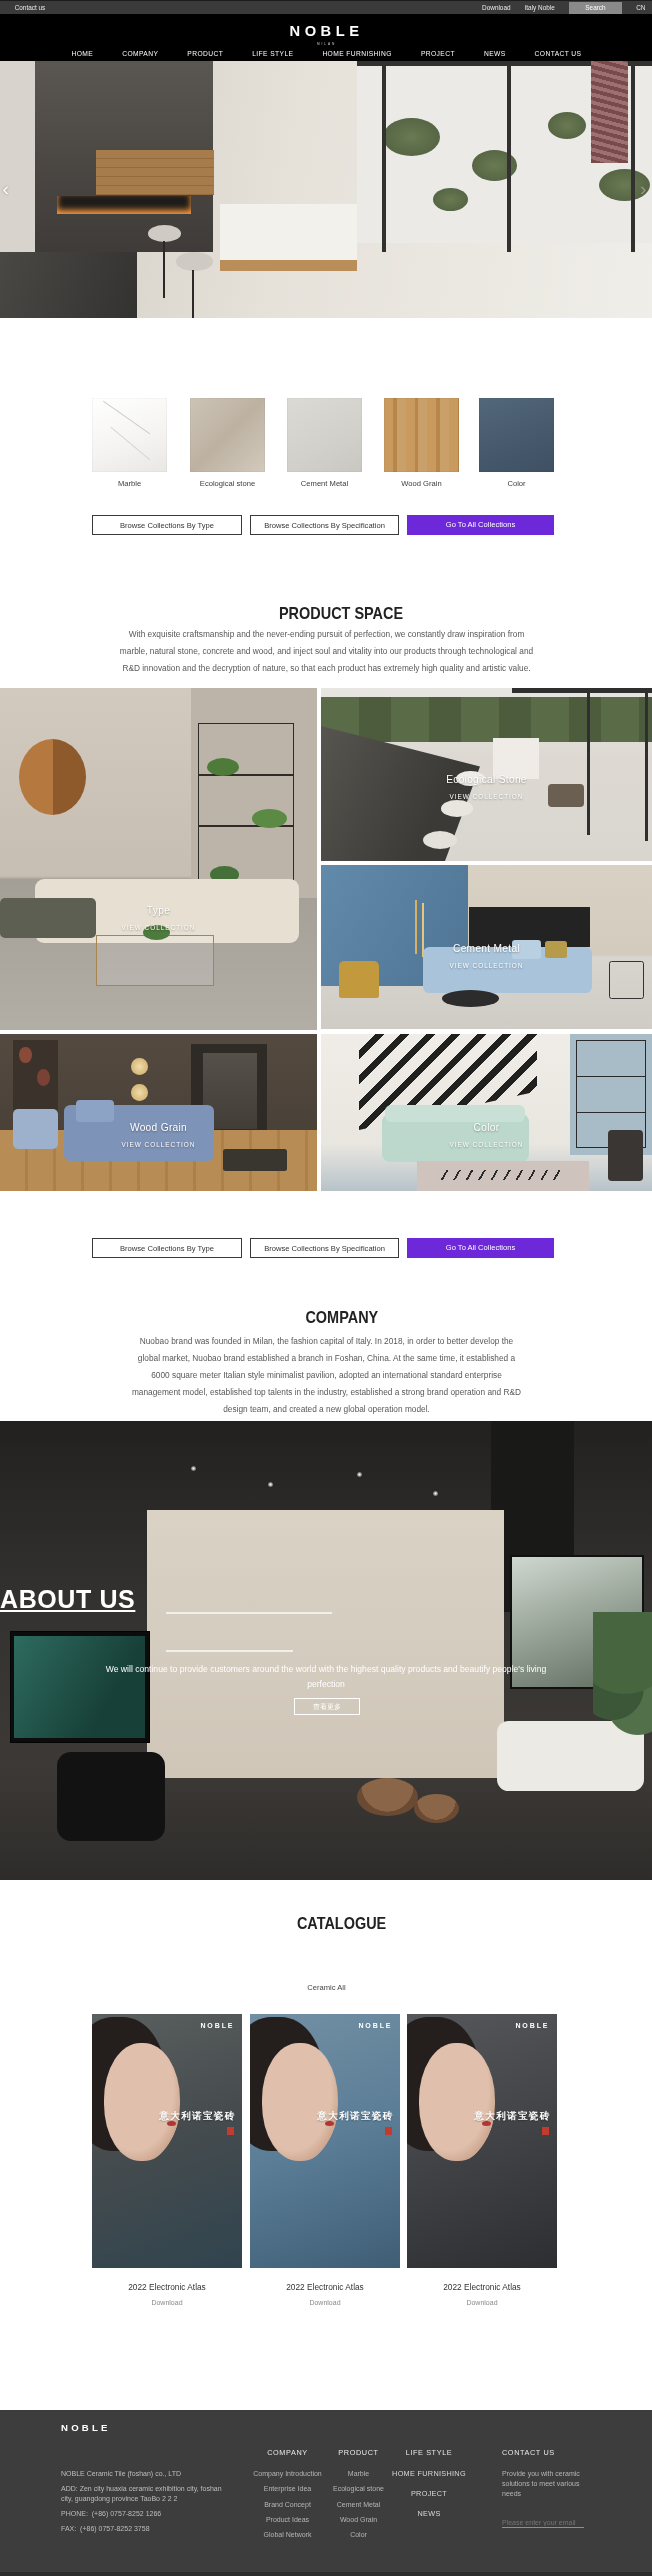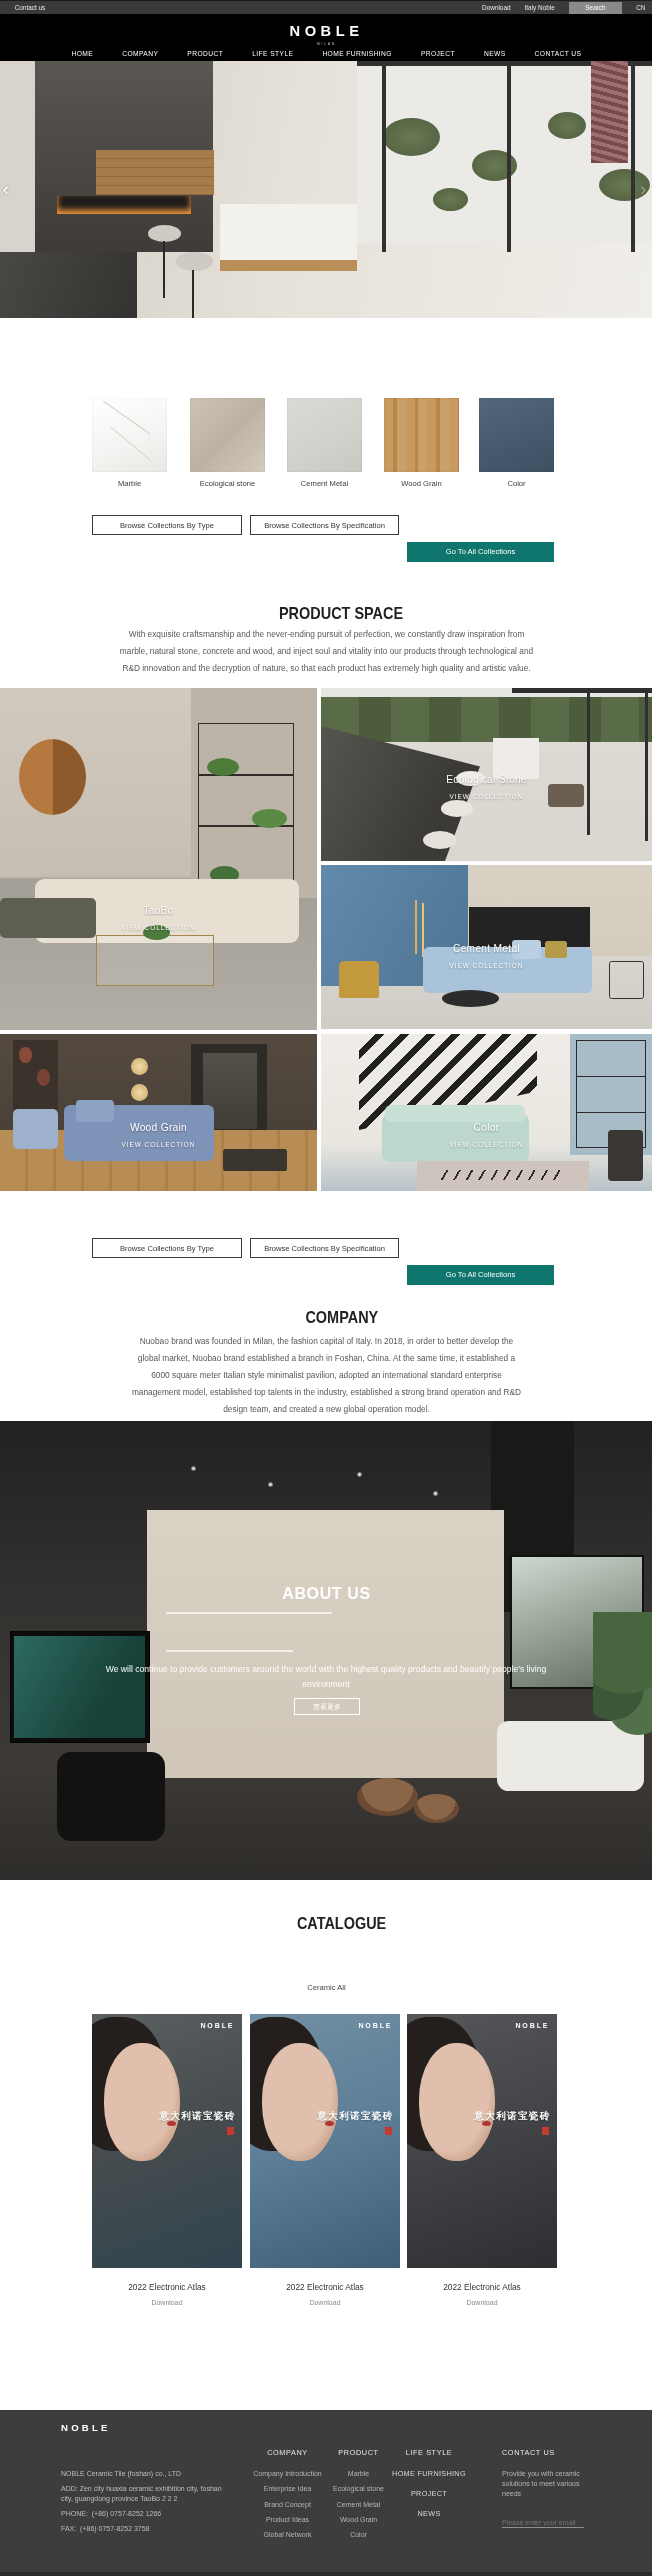--- a/index.html
+++ b/index.html
@@ -41,39 +41,39 @@
   
   .swatch{top:398px;width:75px;height:74px;cursor:pointer;box-shadow:0 0 0 0.6px rgba(0,0,0,.06) inset;}
   .sw-label{top:479px;width:75px;text-align:center;font-size:7.6px;color:#3c3c3c;}
   .sw-marble{background:linear-gradient(160deg,#ffffff 0%,#f4f3f1 60%,#e9e7e4 100%),#fff;}
   .sw-eco{background:linear-gradient(135deg,#cdc3b5 0%,#bdb2a2 50%,#d3cabc 100%);}
   .sw-cement{background:linear-gradient(150deg,#dcdad5 0%,#d2d0cb 60%,#c9c7c1 100%);}
   .sw-wood{background:repeating-linear-gradient(90deg,#c89a5e 0 9px,#b8854a 9px 12.7px,#c99f6a 12.7px 21.7px);}
   .sw-color{background:linear-gradient(160deg,#53677a 0%,#46596c 60%,#3e5062 100%);}
   .btn{height:20.4px;line-height:19px;box-sizing:border-box;text-align:center;font-size:7.6px;cursor:pointer;}
   .btn.outline{background:#fff;border:1.3px solid #3a3a3a;color:#333;}
-  .btn.solid{background:#0f766e;color:#fff;line-height:20.4px;margin-top:27px;}
+  .btn.solid{background:#6d28d9;color:#fff;line-height:20.4px;}
   
   .tile{overflow:hidden;cursor:pointer;}
   .tile-label{position:absolute;left:0;width:100%;text-align:center;color:#fff;}
   .tile-name{font-size:10.2px;letter-spacing:0.3px;text-shadow:0 0.6px 1.9px rgba(0,0,0,.35);}
   .tile-cta{font-size:6.4px;letter-spacing:1px;margin-top:7.6px;text-shadow:0 0.6px 1.9px rgba(0,0,0,.35);cursor:pointer;}
   .blob{position:absolute;border-radius:50%;}
   
   .about{top:1421px;left:0;width:653px;height:459px;background:linear-gradient(#22211f 0%,#343230 40%,#3c3936 75%,#2e2c2a 100%);overflow:hidden;}
   .ab-wall{left:147px;top:89px;width:357px;height:268px;background:linear-gradient(#d9d2c5,#cfc6b8);}
   .ab-col{left:491px;top:0;width:83px;height:191px;background:#191918;}
   .ab-tv{left:9.6px;top:210px;width:140px;height:112px;background:#0c0c0c;border:1.9px solid #050505;box-sizing:border-box;}
   .ab-screen{position:absolute;inset:3.8px;background:linear-gradient(120deg,#2e6b5f,#174038 70%);}
   .ab-pic{left:510px;top:134px;width:134px;height:134px;background:linear-gradient(160deg,#cfd8cf,#5d6b5d);border:2.5px solid #111;box-sizing:border-box;}
   .ab-sofa{left:497px;top:300px;width:147px;height:70px;background:#eceae4;border-radius:11.5px;}
   .ab-chair{left:57px;top:331px;width:108px;height:89px;background:#121212;border-radius:14px;}
   .ab-table{background:radial-gradient(ellipse at 50% 20%,#8a6547 0 60%,#6b4a33 61%);border-radius:50%;}
   .ab-plant{left:593px;top:191px;width:64px;height:153px;background:radial-gradient(circle at 50% 20%,#47663f 0 40%,transparent 41%),radial-gradient(circle at 30% 50%,#3c5638 0 35%,transparent 36%),radial-gradient(circle at 70% 60%,#52714a 0 30%,transparent 31%);}
-  .ab-title{left:0;top:164px;width:100%;text-align:center;color:#fff;font-size:16px;font-weight:700;letter-spacing:0.6px;}
+  .ab-title{left:0;top:164px;width:100%;color:#fff;font-size:25px;font-weight:700;letter-spacing:0.6px;text-decoration:underline;}
   .ab-para{left:0;top:241px;width:100%;text-align:center;color:#fff;font-size:8.6px;line-height:15.3px;}
   .ab-more{left:294px;top:277px;width:64px;height:15.3px;line-height:15.3px;text-align:center;border:0.6px solid #fff;color:#fff;font-size:7px;cursor:pointer;}
   
   .poster{top:2014px;width:150px;height:254px;overflow:hidden;cursor:pointer;}
   .p1{background:linear-gradient(160deg,#5a5f60 0%,#474c4e 45%,#30444e 100%);}
   .p2{background:linear-gradient(160deg,#7290a4 0%,#5b7d96 50%,#3f5e76 100%);}
   .p3{background:linear-gradient(160deg,#55575a 0%,#3f4144 55%,#2c2e31 100%);}
   .p-hair{position:absolute;left:-22px;top:3.2px;width:96px;height:134px;background:#241f1d;border-radius:45%;}
   .p-face{position:absolute;left:11.5px;top:29px;width:76px;height:118px;background:radial-gradient(ellipse at 40% 40%,#e0c0ac 0 60%,#cda68f 75%,transparent 76%);border-radius:48%;}
   .p-lip{position:absolute;left:75px;top:107px;width:9px;height:5.1px;background:#b23434;border-radius:50%;}
@@ -183,21 +183,21 @@
     <div class="abs" style="left:198px;top:137px;width:96px;height:1.9px;background:#2e2b28;"></div>
     <div class="blob" style="left:207px;top:70px;width:32px;height:18px;background:#4e7a3a;"></div>
     <div class="blob" style="left:252px;top:121px;width:35px;height:19px;background:#5b8a44;"></div>
     <div class="blob" style="left:210px;top:178px;width:29px;height:16.6px;background:#46703a;"></div>
     <div class="blob" style="left:19px;top:51px;width:67px;height:76px;background:linear-gradient(90deg,#b5793f 50%,#8e5a2c 50%);"></div>
     <div class="abs" style="left:35px;top:191px;width:264px;height:64px;background:#e6dfd2;border-radius:9px;"></div>
     <div class="abs" style="left:0;top:210px;width:96px;height:40px;background:#5d5f52;border-radius:5.1px;"></div>
     <div class="abs" style="left:96px;top:247px;width:118px;height:51px;border:1.3px solid #a8844f;box-sizing:border-box;background:rgba(255,255,255,.12);"></div>
     <div class="blob" style="left:143px;top:237px;width:27px;height:15.3px;background:#4d7a3d;"></div>
     <div class="tile-label" style="top:217px;">
-      <div class="tile-name">TaoBo</div>
+      <div class="tile-name">Type</div>
       <div class="tile-cta">VIEW COLLECTION</div>
     </div>
   </div>
 
   <div class="abs tile" style="left:321px;top:688px;width:331px;height:173px;background:linear-gradient(#e7e6e2 0%,#ddd9d2 40%,#d9d6d0 100%);">
     <div class="abs" style="left:0;top:9px;width:331px;height:45px;background:repeating-linear-gradient(90deg,#5a6b48 0 38px,#4c5c3c 38px 70px);"></div>
     <div class="abs" style="left:191px;top:0;width:140px;height:5.1px;background:#2f2f2f;"></div>
     <div class="abs" style="left:266px;top:0;width:3.2px;height:147px;background:#2f2f2f;"></div>
     <div class="abs" style="left:324px;top:0;width:3.2px;height:153px;background:#2f2f2f;"></div>
     <div class="abs" style="left:0;top:38px;width:159px;height:135px;background:linear-gradient(115deg,#57554f 0%,#3b3a37 70%);clip-path:polygon(0 0,100% 30%,78% 100%,0 100%);"></div>
@@ -284,21 +284,21 @@
     <div class="abs ab-tv">
         <div class="ab-screen"></div>
       </div>
     <div class="abs ab-pic"></div>
     <div class="abs ab-sofa"></div>
     <div class="abs ab-chair"></div>
     <div class="abs ab-table" style="left:357px;top:357px;width:61px;height:38px;"></div>
     <div class="abs ab-table" style="left:414px;top:373px;width:45px;height:29px;"></div>
     <div class="abs ab-plant"></div>
     <div class="abs ab-title">ABOUT US</div>
-    <div class="abs ab-para" style="left:103px;width:446px;">We will continue to provide customers around the world with the highest quality products and beautify people's living environment</div>
+    <div class="abs ab-para" style="left:103px;width:446px;">We will continue to provide customers around the world with the highest quality products and beautify people's living perfection</div>
     <div class="abs ab-more">查看更多</div>
   </div>
 
   <div class="abs h1" style="top:1914px;text-align:center;"><span>CATALOGUE</span></div>
   <div class="abs ctr" style="left:0;top:1983px;width:653px;font-size:7.6px;color:#444;cursor:pointer;">Ceramic All</div>
 
   <div class="abs poster p1" style="left:92px;">
     <div class="p-hair"></div>
       <div class="p-face"></div>
       <div class="p-lip"></div>

